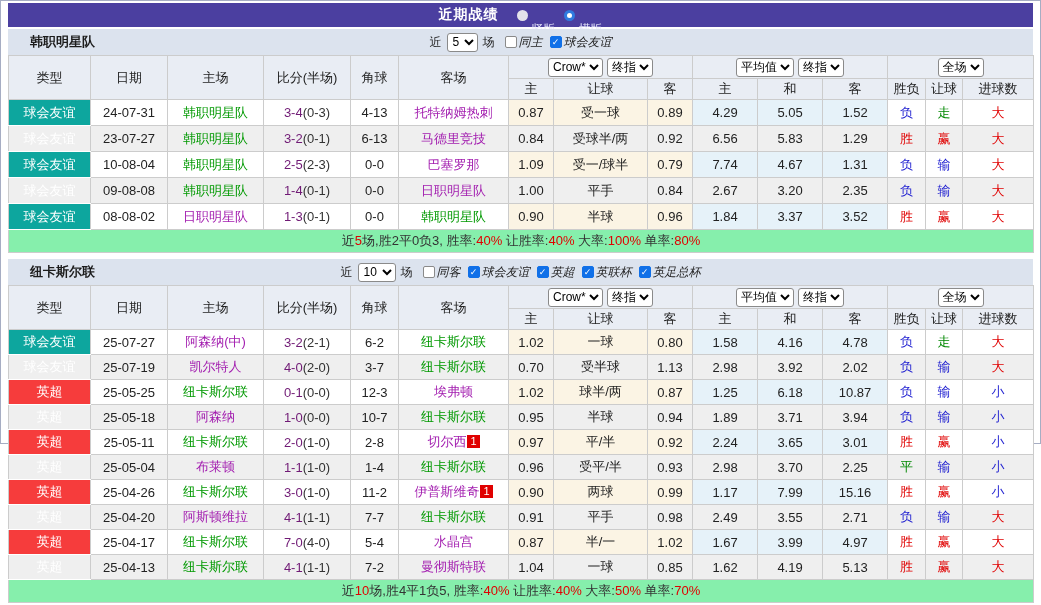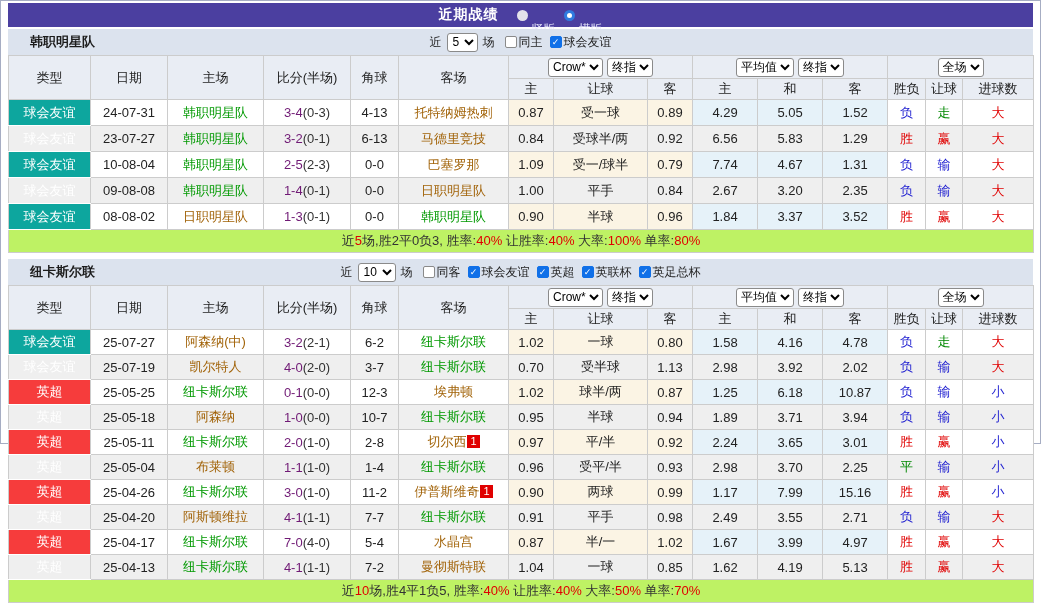--- a/index.html
+++ b/index.html
@@ -46,21 +46,21 @@
     position: absolute; left: 22px; top: 0;
     height: 26px; line-height: 26px;
     font-size: 13px; font-weight: bold; color: #1c1c1c;
   }
   .filters { display: flex; align-items: center; gap: 3px; font-size: 12px; color: #222; }
   .filters select {
     font-size: 12px; height: 19px;
     border: 1px solid #8a8a8a; border-radius: 3px;
     background: #fff; padding: 0 1px; margin: 0 2px;
   }
-  .cb-group { display: inline-flex; align-items: center; }
+  .cb-group { display: inline-flex; align-items: center; font-style: italic; }
   .cb-item { display: inline-flex; align-items: center; margin-left: 7px; cursor: pointer; }
   .cb {
     width: 12px; height: 12px;
     border: 1px solid #8a8a8a; border-radius: 2px;
     background: #fff; display: inline-flex;
     align-items: center; justify-content: center;
     font-size: 9px; line-height: 10px; color: #fff;
     margin-right: 2px;
   }
   .cb.checked { background: #1070e8; border-color: #1070e8; }
@@ -87,33 +87,33 @@
   .grid tbody tr { height: 26px; }
   .section.compact tbody tr { height: 25px; }
   .grid tbody td { font-size: 13px; }
   tr.even td { background: #efefef; }
   td.col-odds { background: #fbf4e4; }
   td.col-avg  { background: #e6f2f9; }
   td.type-cell { color: #fff; font-size: 12px; border-top-color: #fff; border-bottom-color: #fff; }
   td.type-teal { background: #0da69e; }
   td.type-red  { background: #f63c3c; }
   .team-green { color: #009900; }
-  .team-plain { color: #a16207; }
+  .team-plain { color: #a21caf; }
   .score-main { color: #701a75; }
   .score-half { color: #333; }
   .rank-badge {
     display: inline-block; background: #e00000; color: #fff;
     font-size: 11px; line-height: 13px; padding: 0 3px;
     margin-left: 1px; vertical-align: 1px;
   }
   .rank-badge:empty { display: none; }
   .r-red   { color: #e00000; }
   .r-blue  { color: #1f1fd0; }
   .r-green { color: #008800; }
-  .grid tfoot td { height: 23px; font-size: 13px; background: #bef264; }
+  .grid tfoot td { height: 23px; font-size: 13px; background: #86efac; }
   .sum-dark { color: #333; }
   .sum-red  { color: #e00000; }
   .section { margin-bottom: 6px; }
 </style>
 </head>
 <body>
 
 <div class="frame">
   <div class="titlebar">
     <span class="title">近期战绩</span>

